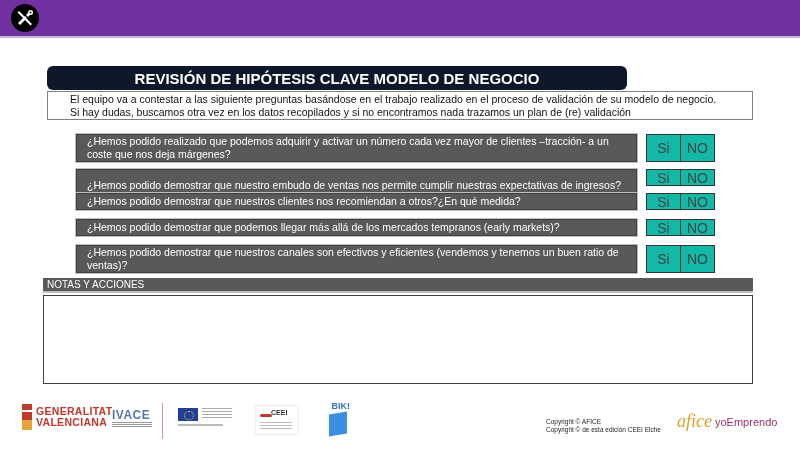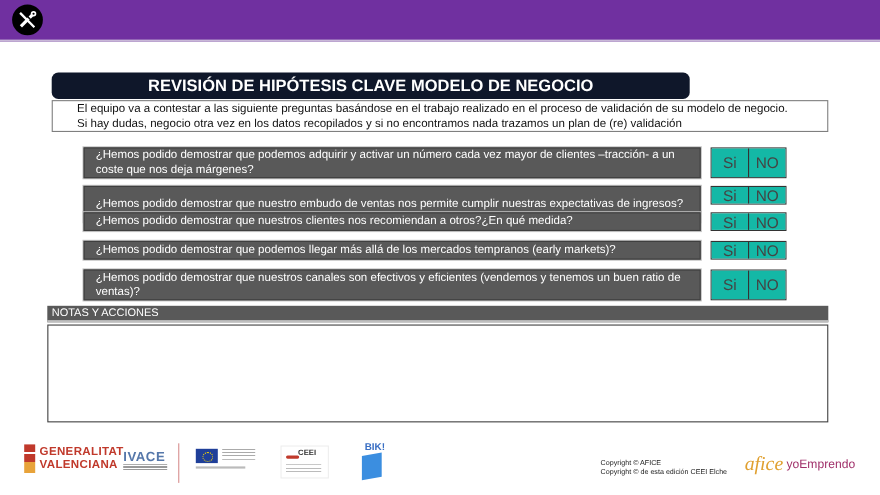--- a/index.html
+++ b/index.html
@@ -63,25 +63,25 @@
       <path d="M15 3 l2 2 -4 4 -2 -2 z M10 8 L3 15 L5 17 L12 10 Z" fill="#fff"></path>
       <circle cx="15.5" cy="4.5" r="2.5" fill="#fff"></circle>
       <circle cx="15.5" cy="4.5" r="1" fill="#000"></circle>
     </svg>
   </div>
 </div>
 
 <div class="section-title">REVISIÓN DE HIPÓTESIS CLAVE MODELO DE NEGOCIO</div>
 <div class="intro">
   <div>El equipo va a contestar a las siguiente preguntas basándose en el trabajo realizado en el proceso de validación de su modelo de negocio.</div>
-  <div>Si hay dudas, negocio otra vez en los datos recopilados y si no encontramos nada trazamos un plan de (re) validación</div>
+  <div>Si hay dudas, buscamos otra vez en los datos recopilados y si no encontramos nada trazamos un plan de (re) validación</div>
 </div>
 
 <div class="q-row" style="top:134px;height:28px;">
-  <div class="q-text" style="height:28px;">¿Hemos podido demostrar que podemos adquirir y activar un número cada vez mayor de clientes –tracción- a un coste que nos deja márgenes?</div>
+  <div class="q-text" style="height:28px;">¿Hemos podido realizado que podemos adquirir y activar un número cada vez mayor de clientes –tracción- a un coste que nos deja márgenes?</div>
   <div class="answers" style="height:28px;">
     <div class="ans">Si</div>
     <div class="ans">NO</div>
   </div>
 </div>
 
 <div class="q-row" style="top:169px;height:17px;">
   <div class="q-text" style="height:33px;">¿Hemos podido demostrar que nuestro embudo de ventas nos permite cumplir nuestras expectativas de ingresos?</div>
   <div class="answers" style="height:17px;">
     <div class="ans">Si</div>

